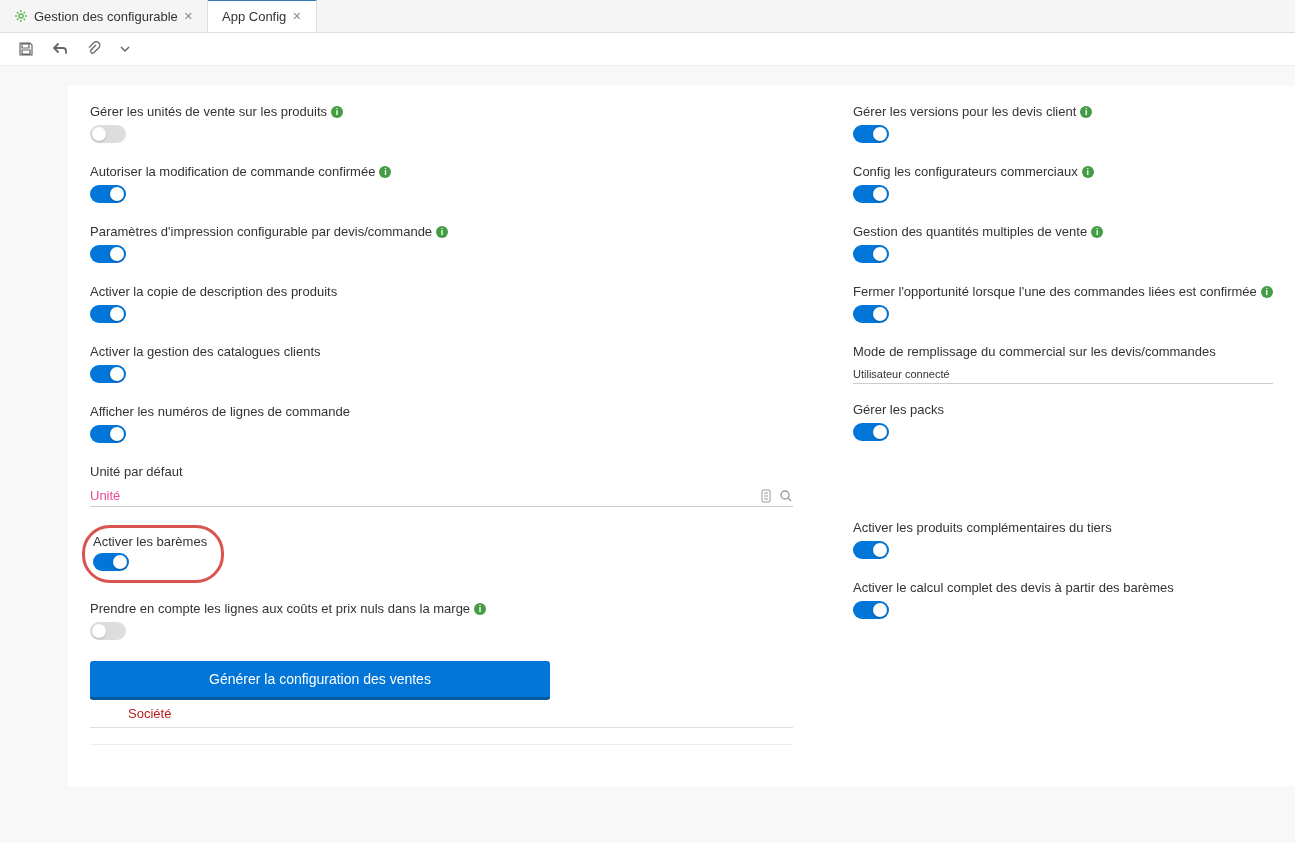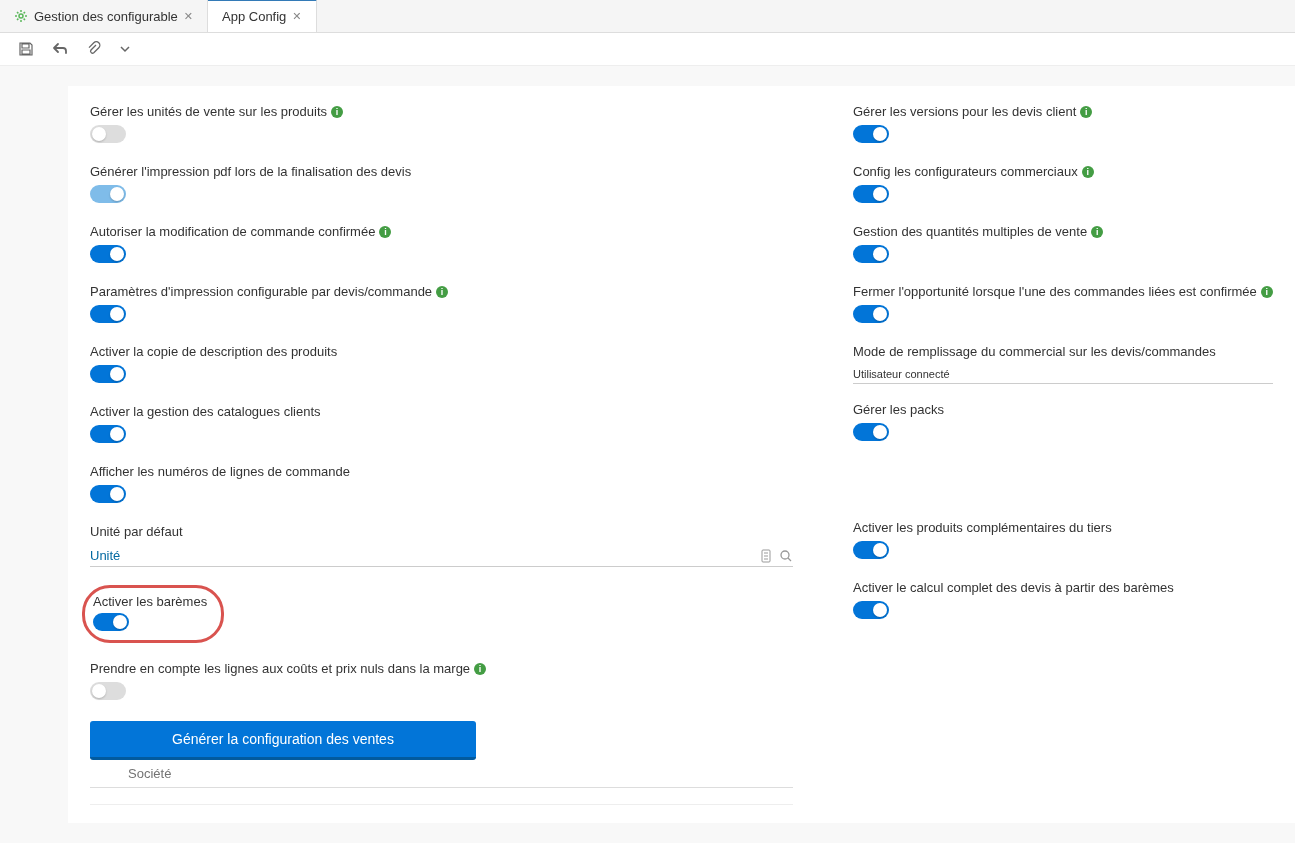--- a/index.html
+++ b/index.html
@@ -29,30 +29,30 @@
   .toggle .knob { position: absolute; width: 14px; height: 14px; border-radius: 50%; background: #fff; top: 2px; transition: left .15s; box-shadow: 0 1px 2px rgba(0,0,0,0.2); }
   .toggle.on { background: #0275d8; }
   .toggle.on .knob { left: 20px; }
   .toggle.off { background: #ddd; }
   .toggle.off .knob { left: 2px; }
   .toggle.on.light { background: #7fbce9; }
   
   .highlight-oval { border: 3px solid #d9534f; border-radius: 28px; padding: 6px 14px 6px 8px; display: inline-block; margin-left: -8px; }
   
   .text-field { display: flex; align-items: center; border-bottom: 1px solid #ccc; padding: 3px 0; }
-  .text-field-value { flex: 1; font-size: 13px; color: #0369a1; }
+  .text-field-value { flex: 1; font-size: 13px; color: #ec4899; }
   .text-field-icons { display: flex; gap: 6px; color: #999; }
   
   .text-value-readonly { border-bottom: 1px solid #ccc; padding: 3px 0; font-size: 11px; }
   
-  .primary-btn { background: #0275d8; color: #fff; border: none; padding: 10px 20px; font-size: 14px; cursor: pointer; width: 386px; text-align: center; border-bottom: 3px solid #025a9e; border-radius: 3px; }
+  .primary-btn { background: #0275d8; color: #fff; border: none; padding: 10px 20px; font-size: 14px; cursor: pointer; width: 460px; text-align: center; border-bottom: 3px solid #025a9e; border-radius: 3px; }
   
   .section-title { font-size: 16px; color: #333; margin: 22px 0 8px 0; font-weight: normal; }
   
-  .table-header { display: flex; border-bottom: 1px solid #ddd; padding: 6px 0; color: #737373; font-size: 13px; }
+  .table-header { display: flex; border-bottom: 1px solid #ddd; padding: 6px 0; color: #b91c1c; font-size: 13px; }
   .table-header .th-action { width: 38px; }
   .table-header .th-label { flex: 1; }
   .table-row { display: flex; align-items: center; padding: 8px 0; border-bottom: 1px solid #eee; }
   
   svg { display: block; }
 </style>
 </head>
 <body>
 
 <div class="tabs-bar">
@@ -102,26 +102,20 @@
       <div class="col">
 
         <div class="field">
           <div class="field-label">
               <span>Gérer les unités de vente sur les produits</span>
               <span class="info-icon">i</span>
             </div>
           <span class="toggle off"><span class="knob"></span></span>
         </div>
 
-        <div class="field">
-          <div class="field-label">
-              <span>Générer l'impression pdf lors de la finalisation des devis</span>
-            </div>
-          <span class="toggle on light"><span class="knob"></span></span>
-        </div>
 
         <div class="field">
           <div class="field-label">
               <span>Autoriser la modification de commande confirmée</span>
               <span class="info-icon">i</span>
             </div>
           <span class="toggle on"><span class="knob"></span></span>
         </div>
 
         <div class="field">

